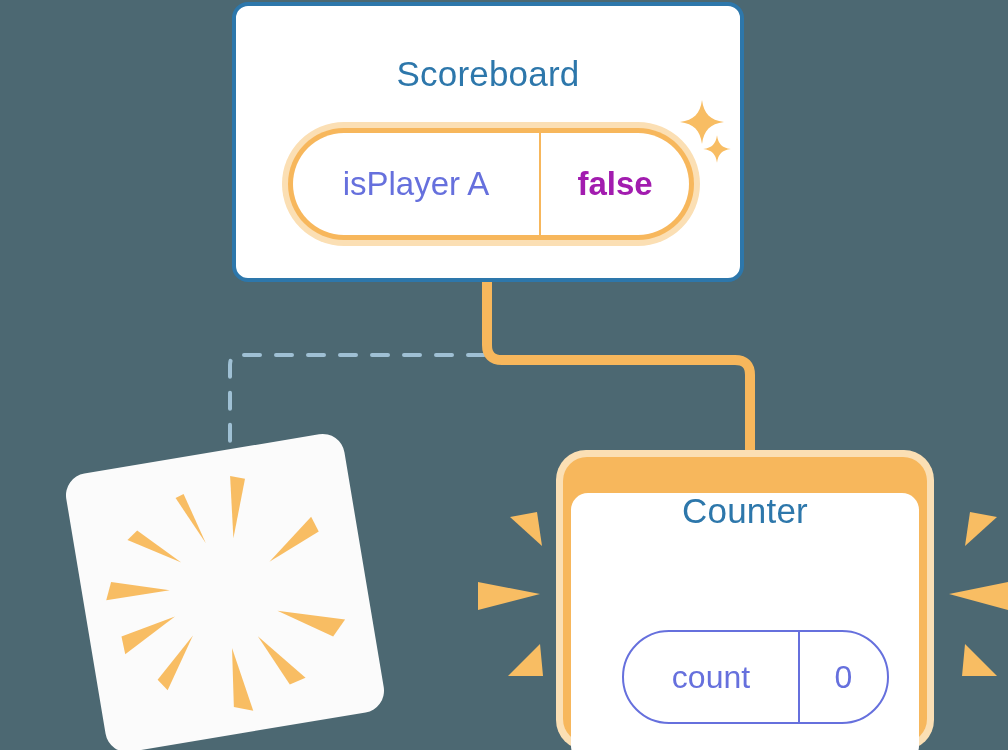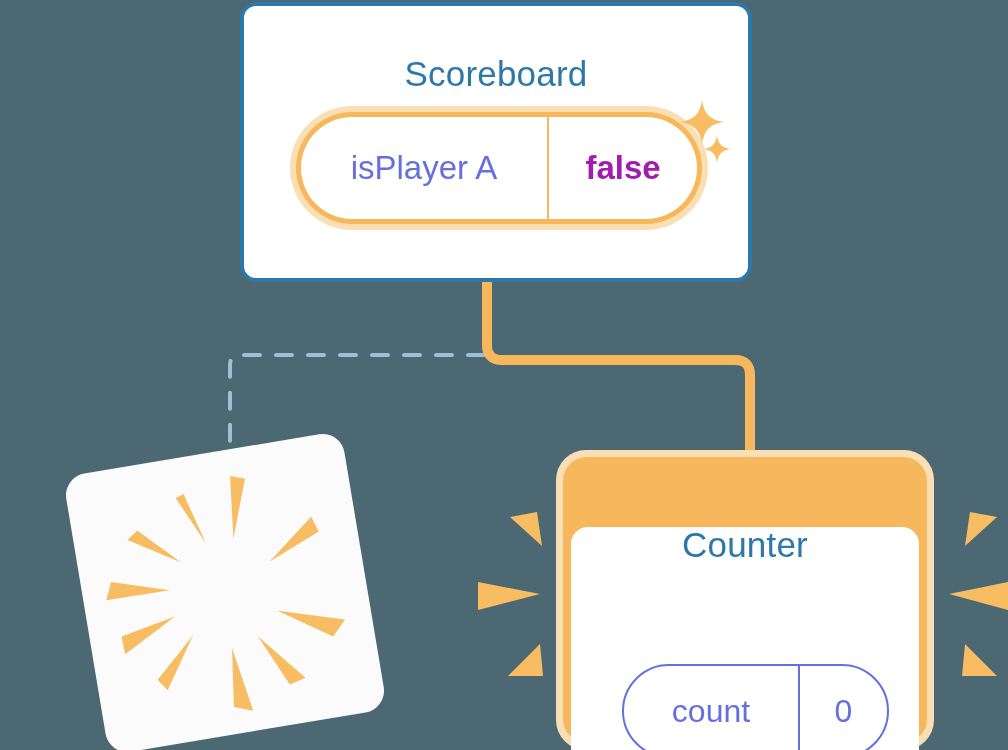--- a/index.html
+++ b/index.html
@@ -37,41 +37,40 @@
   .scoreboard-card {
     position: absolute;
     left: 232px;
     top: 2px;
     width: 512px;
     height: 280px;
     background: #ffffff;
     border: 4px solid #2d77ab;
     border-radius: 16px;
     z-index: 3;
-    margin-left: 8px;
   }
 
   .card-title {
     text-align: center;
     color: #2d77ab;
     font-size: 35px;
     font-weight: 400;
     letter-spacing: 0.2px;
     line-height: 1;
   }
 
   .scoreboard-card .card-title {
     margin-top: 50px;
   }
 
   
   .pill-highlight {
     position: absolute;
     left: 46px;
-    top: 100px;
+    top: 116px;
     width: 418px;
     height: 124px;
     border-radius: 62px;
     background: #fbdfb4;
     display: flex;
     align-items: center;
     padding: 6px;
   }
   .pill-highlight-inner {
     width: 100%;
@@ -163,21 +162,21 @@
     padding: 8px;
   }
   .counter-card-inner {
     width: 100%;
     height: 100%;
     border-radius: 17px;
     background: #ffffff;
     position: relative;
   }
   .counter-card .card-title {
-    margin-top: 62px;
+    margin-top: 28px;
     font-size: 35px;
   }
 
   .pill-plain {
     position: absolute;
     left: 51px;
     top: 137px;
     width: 267px;
     height: 94px;
     border: 2px solid #6670dd;

